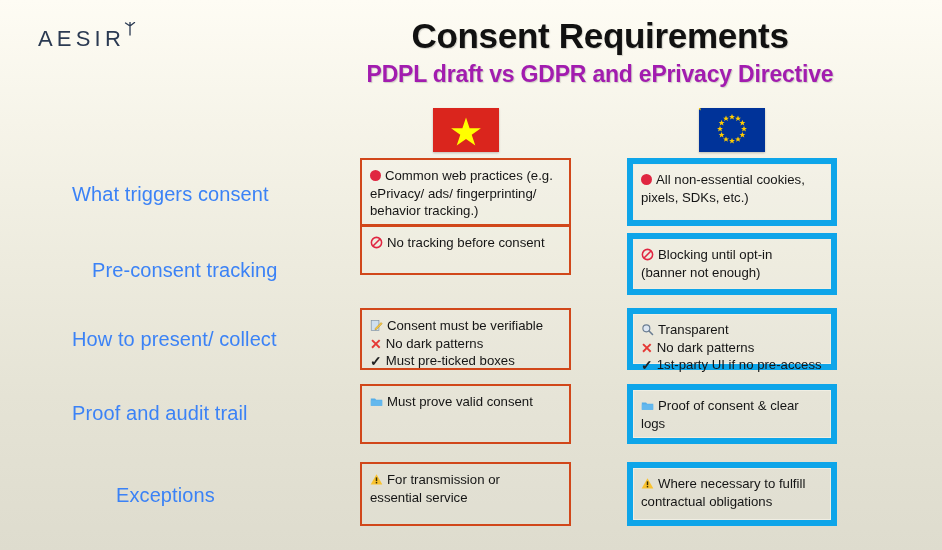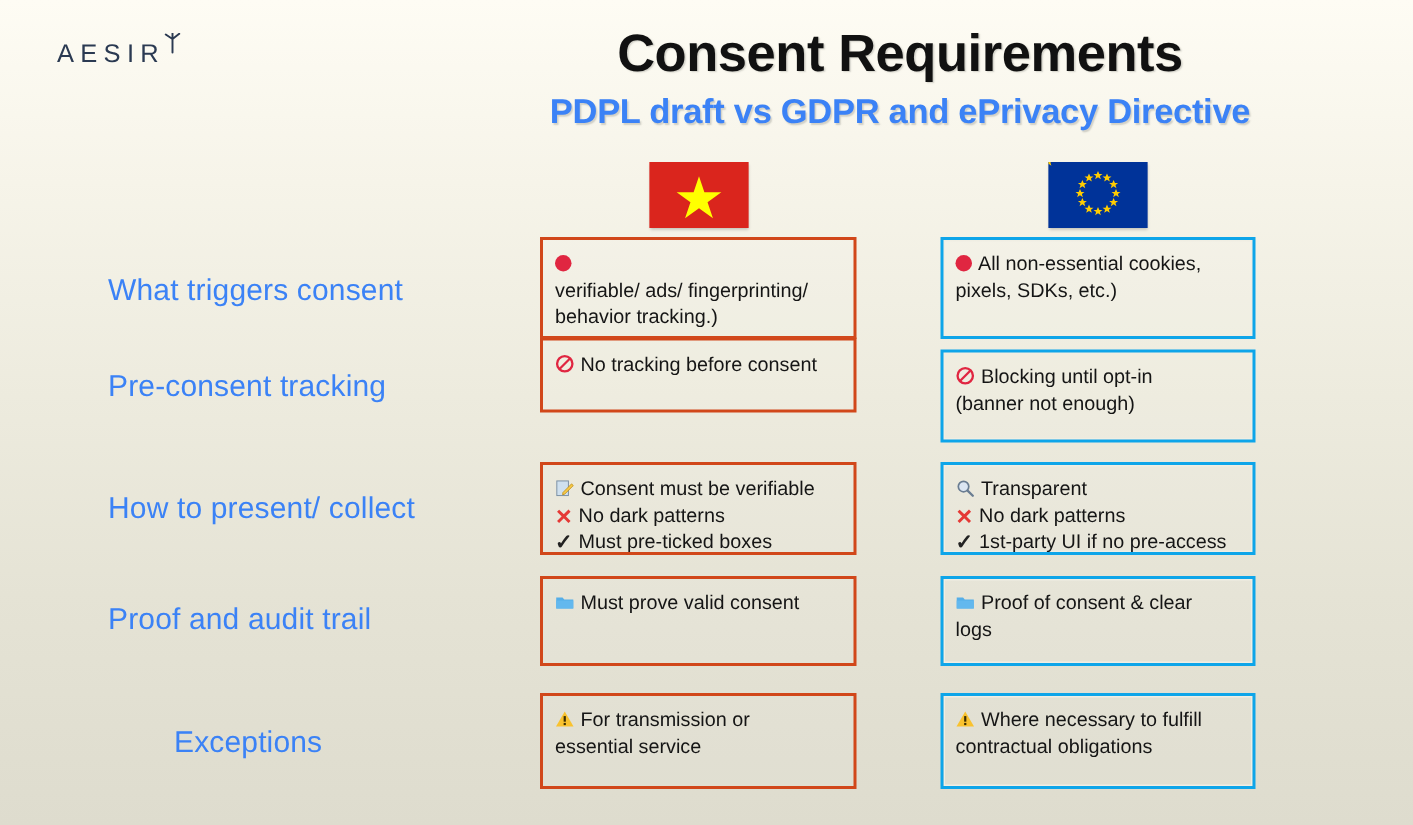--- a/index.html
+++ b/index.html
@@ -7,36 +7,36 @@
   body {
     font-family:"Liberation Sans", sans-serif;
     background:linear-gradient(to bottom, #FEFCF4 0%, #F6F4E9 22%, #EDEBDE 48%, #E5E3D5 72%, #DEDCCE 100%);
     position:relative; overflow:hidden; color:#1b1b1b;
   }
 
   
   .logo { position:absolute; left:38px; top:26px; display:flex; align-items:flex-start; }
   .logo-word {
     font-family:"Liberation Sans", sans-serif;
-    font-size:17px; letter-spacing:4.2px; color:#2b3a52; font-weight:400;
+    font-size:22px; letter-spacing:4.2px; color:#2b3a52; font-weight:400;
   }
   .logo-mark {
     width:12px; height:14px; margin-left:-1px; margin-top:-4px; position:relative;
   }
   .logo-mark svg { display:block; }
 
   
   .title-block { position:absolute; left:300px; top:16px; width:600px; text-align:center; }
   .title {
     font-size:35px; font-weight:bold; letter-spacing:-0.3px; line-height:1.12;
     color:#111; text-shadow:1px 1px 1px rgba(160,160,150,.45);
   }
   .subtitle {
     font-size:23px; font-weight:bold; letter-spacing:-0.2px; margin-top:6px;
-    color:#3b82f6; text-shadow:1px 1px 1px rgba(160,160,150,.45);
+    color:#a21caf; text-shadow:1px 1px 1px rgba(160,160,150,.45);
   }
 
   
   .flag-row { position:absolute; top:108px; left:0; width:942px; height:46px; }
   .flag { position:absolute; width:66px; height:44px; box-shadow:0 1px 2px rgba(0,0,0,.22); }
   .flag-vn { left:433px; background:#DA251D; }
   .flag-eu { left:699px; background:#003399; }
   .flag svg { display:block; }
 
   
@@ -47,21 +47,21 @@
     position:absolute; left:72px;
     font-size:20px; font-weight:400; color:#3b82f6; white-space:nowrap;
     letter-spacing:0.1px;
   }
 
   .cell {
     position:absolute; background:rgba(255,255,255,0.06);
     padding:7px 9px 7px 8px; font-size:13.2px; line-height:1.33; color:#151515;
   }
   .cell-vn { left:360px; width:211px; border:2px solid #D1471A; }
-  .cell-eu { left:627px; width:210px; border:2px solid #0ea5e9; box-shadow:inset 0 0 0 1px #F0EEE3; }
+  .cell-eu { left:627px; width:210px; border:6px solid #0ea5e9; box-shadow:inset 0 0 0 1px #F0EEE3; }
 
   .cell .line { display:block; }
   .ico { display:inline-block; vertical-align:-2px; margin-right:4px; }
 
   
   .ico-dot { width:11px; height:11px; border-radius:50%; background:#E02641; vertical-align:-1px; }
   .ico-svg { width:13px; height:13px; }
   .ico-svg svg { display:block; width:13px; height:13px; }
 
   .ico-x { color:#E53935; font-weight:bold; font-size:14px; line-height:1; margin-right:4px; vertical-align:-1px; display:inline-block; }
@@ -112,31 +112,31 @@
         <use href="#eustar" x="27" y="10.6"></use>
       </g>
     </svg>
   </div>
 </div>
 
 <div class="rows">
     <div class="row">
       <div class="row-label" style="top: 25px;">What triggers consent</div>
       <div class="cell cell-vn" style="top: 0px; height: 68px;">
-        <span class="line"><span class="ico ico-dot"></span></span>
-        <span class="line"><span>verifiable/ ads/ fingerprinting/</span></span>
+        <span class="line"><span class="ico ico-dot"></span><span>Common web practices (e.g.</span></span>
+        <span class="line"><span>ePrivacy/ ads/ fingerprinting/</span></span>
         <span class="line"><span>behavior tracking.)</span></span>
       </div>
       <div class="cell cell-eu" style="top: 0px; height: 68px;">
         <span class="line"><span class="ico ico-dot"></span><span>All non-essential cookies,</span></span>
         <span class="line"><span>pixels, SDKs, etc.)</span></span>
       </div>
     </div>
     <div class="row">
-      <div class="row-label" style="top: 89px;">Pre-consent tracking</div>
+      <div class="row-label" style="top: 101px; margin-left: 20px;">Pre-consent tracking</div>
       <div class="cell cell-vn" style="top: 67px; height: 50px;">
         <span class="line"><span class="ico ico-svg"><svg viewBox="0 0 16 16">
               <circle cx="8" cy="8" r="6.3" fill="none" stroke="#E02641" stroke-width="1.9"></circle>
               <line x1="3.7" y1="12.3" x2="12.3" y2="3.7" stroke="#E02641" stroke-width="1.9"></line>
             </svg></span><span>No tracking before consent</span></span>
       </div>
       <div class="cell cell-eu" style="top: 75px; height: 62px;">
         <span class="line"><span class="ico ico-svg"><svg viewBox="0 0 16 16">
               <circle cx="8" cy="8" r="6.3" fill="none" stroke="#E02641" stroke-width="1.9"></circle>
               <line x1="3.7" y1="12.3" x2="12.3" y2="3.7" stroke="#E02641" stroke-width="1.9"></line>

